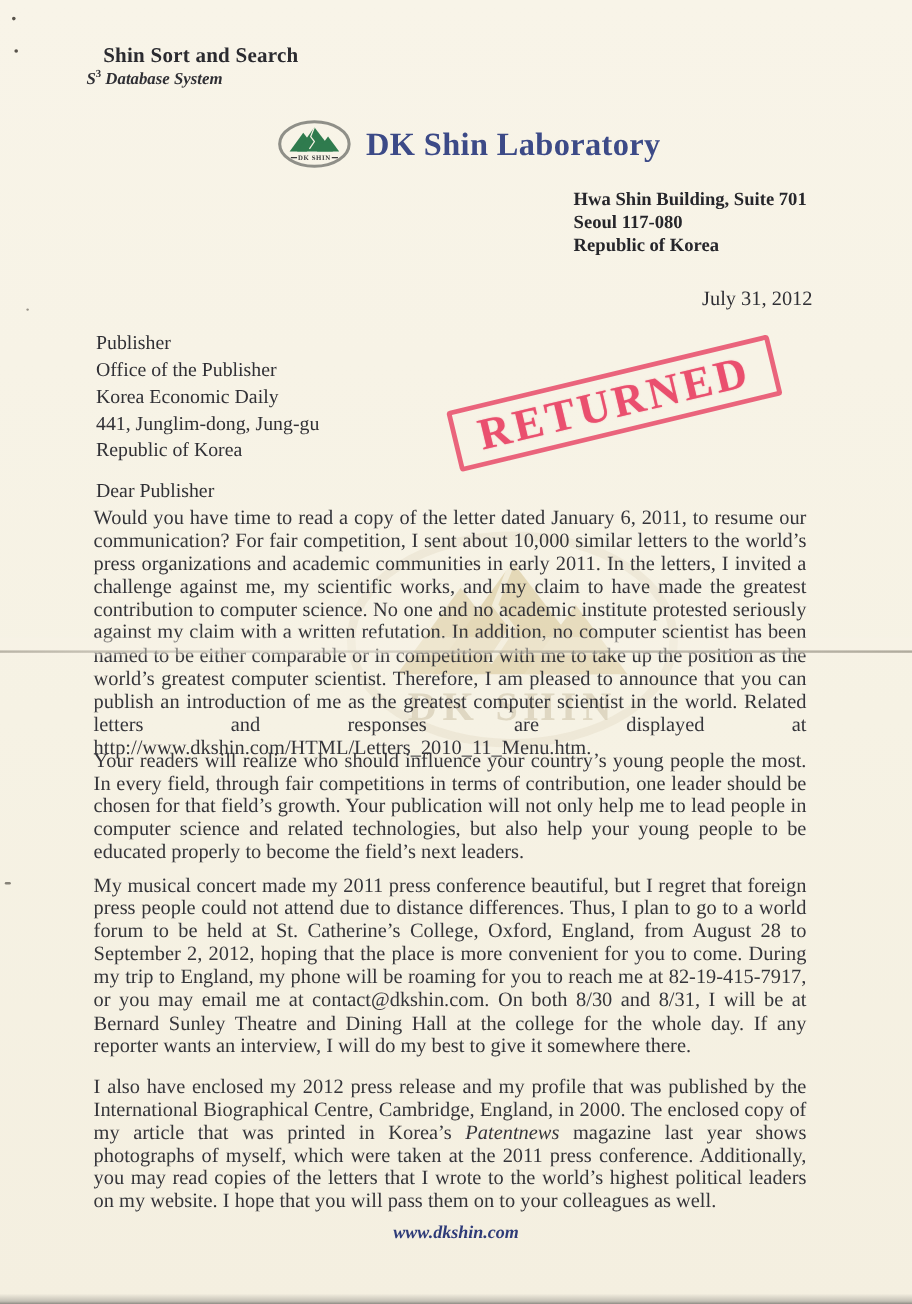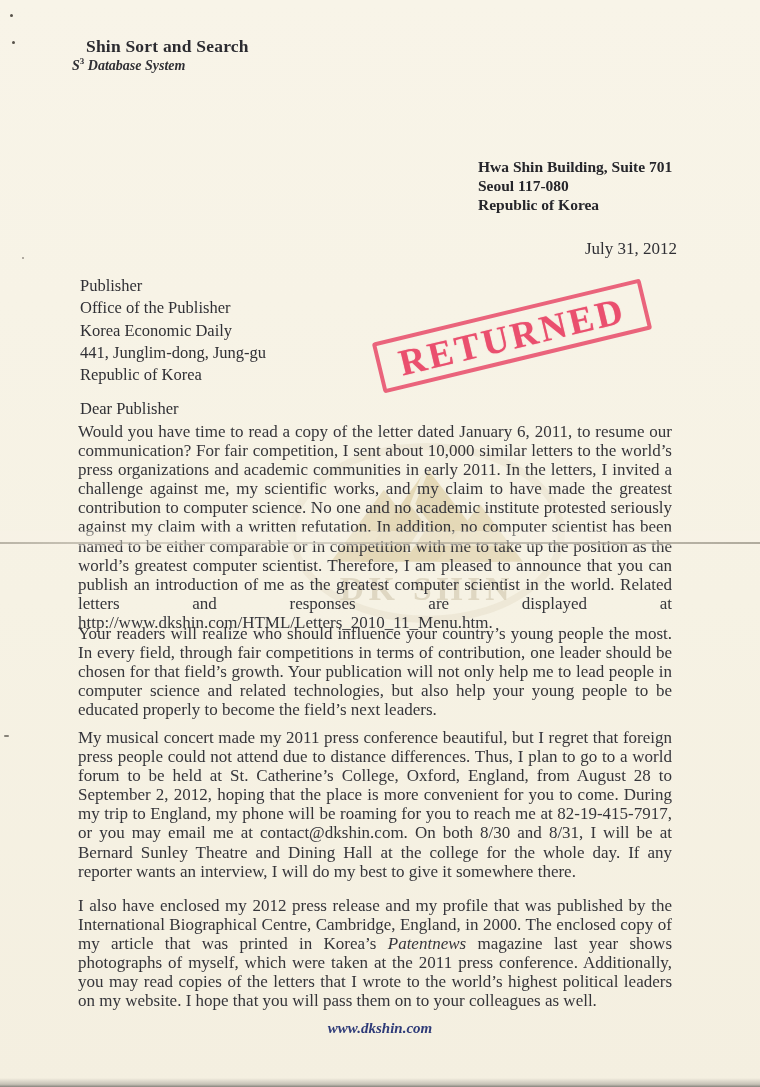--- a/index.html
+++ b/index.html
@@ -55,20 +55,33 @@
   .speck.s4{left:4px;top:735px;width:5px;height:2px;opacity:.7;border-radius:1px;}
 </style>
 </head>
 <body>
 
 <div class="page">
 
   <div class="sender-name">Shin Sort and Search</div>
   <div class="sender-product"><span>S</span><sup>3</sup><span> Database System</span></div>
 
+  <div class="logo-row">
+    <svg width="62" height="42" viewBox="0 0 120 80">
+      <ellipse cx="60" cy="40" rx="56" ry="36" fill="none" stroke="#8f8f88" stroke-width="5"></ellipse>
+      <polygon points="20,52 42,22 56,40 48,52" fill="#2f7b4e"></polygon>
+      <polygon points="32,52 60,13 90,52" fill="#2f7b4e"></polygon>
+      <polyline points="60,13 54,28 60,36 52,48" fill="none" stroke="#f6f2e4" stroke-width="2"></polyline>
+      <polygon points="64,52 82,28 100,52" fill="#2f7b4e"></polygon>
+      <line x1="22" y1="62" x2="32" y2="62" stroke="#3a3a3a" stroke-width="2"></line>
+      <line x1="88" y1="62" x2="98" y2="62" stroke="#3a3a3a" stroke-width="2"></line>
+      <text x="60" y="66" text-anchor="middle" font-size="11" font-weight="bold" fill="#3a3a3a" letter-spacing="1">DK SHIN</text>
+    </svg>
+    <div class="company-title">DK Shin Laboratory</div>
+  </div>
 
   <div class="address-block">
     <div>Hwa Shin Building, Suite 701</div>
     <div>Seoul 117-080</div>
     <div>Republic of Korea</div>
   </div>
 
   <div class="date-line">July 31, 2012</div>
 
   <div class="recipient-block">

